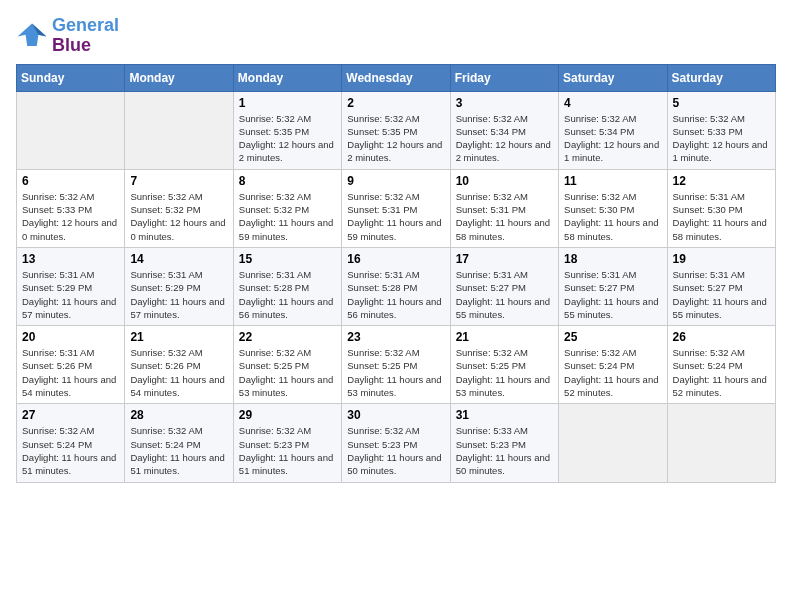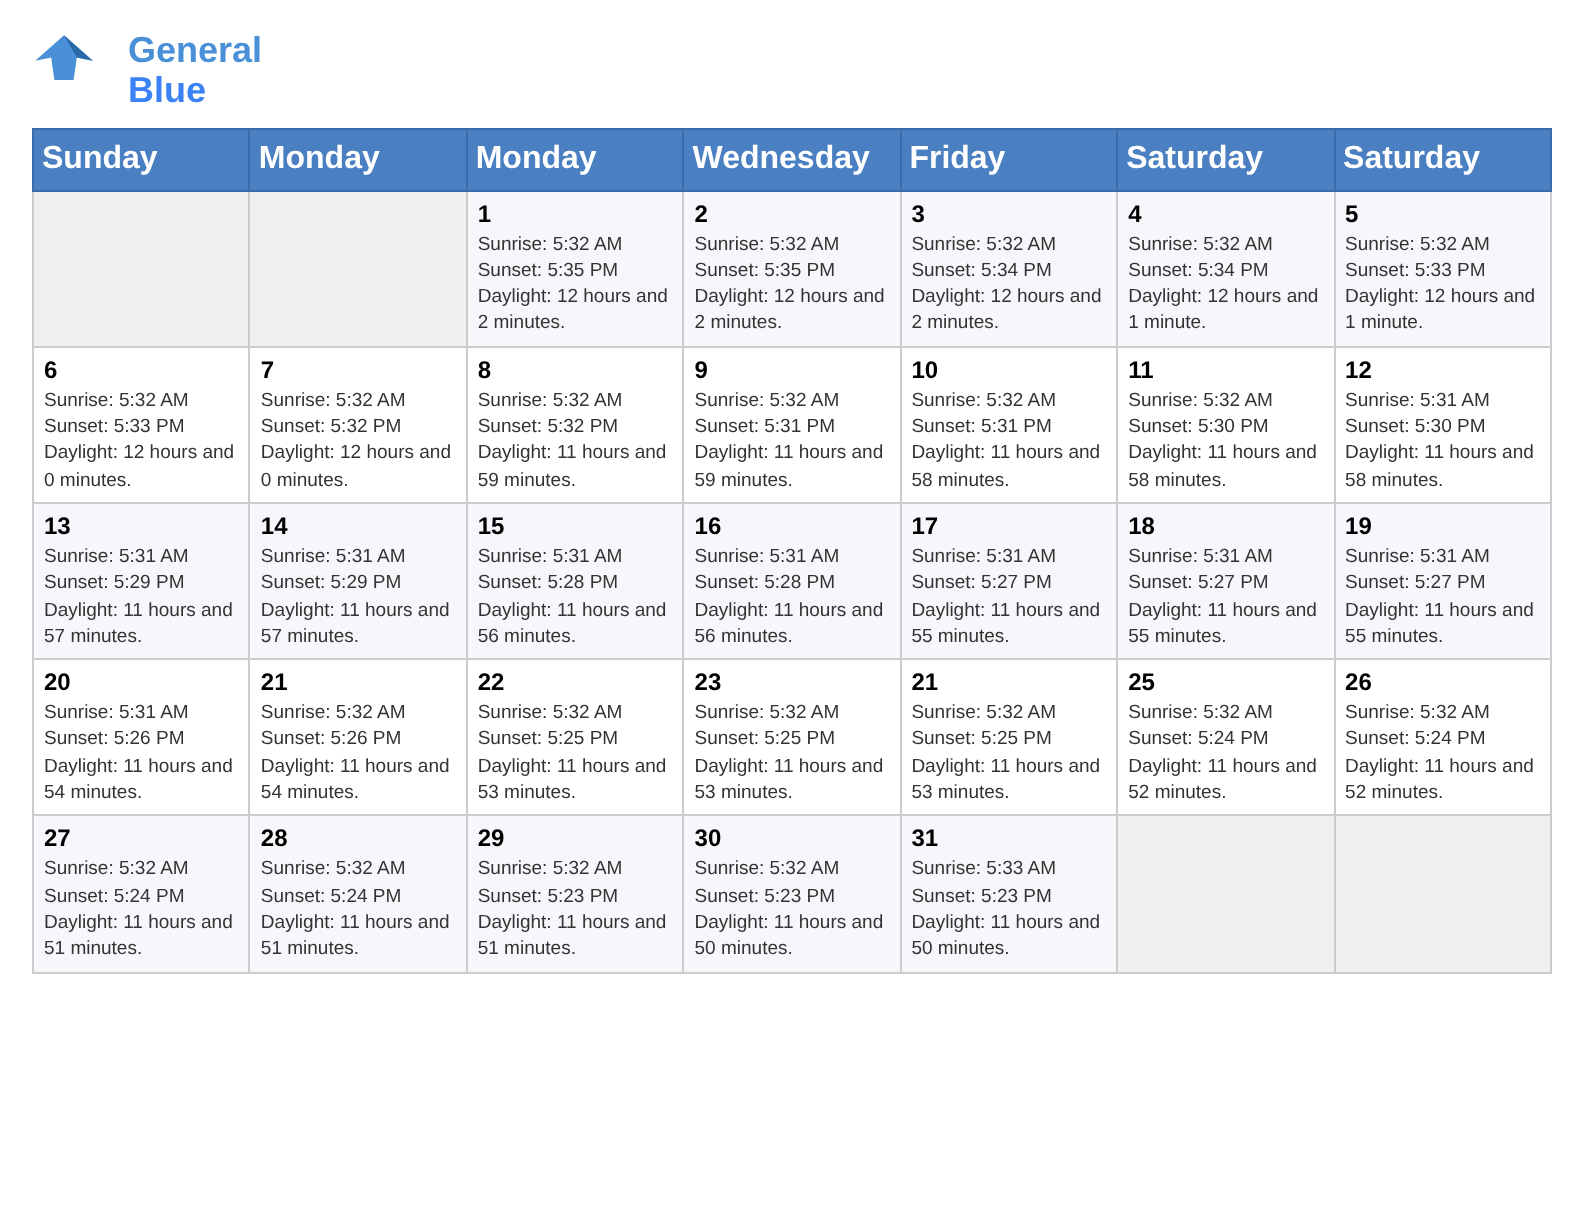--- a/index.html
+++ b/index.html
@@ -11,21 +11,22 @@
       padding: 16px;
     }
     .header {
       display: flex;
       align-items: flex-start;
       justify-content: space-between;
       margin-bottom: 8px;
     }
     .logo {
       display: flex;
-      gap: 16px;
+      align-items: center;
+      gap: 4px;
     }
     .logo-text {
       font-size: 18px;
       font-weight: bold;
       color: #333;
       line-height: 1.1;
     }
     .logo-text span {
       color: #4a90d9;
     }
@@ -48,21 +49,21 @@
     table {
       width: 100%;
       border-collapse: collapse;
       font-size: 10.5px;
     }
     thead tr th {
       background-color: #4a7fc1;
       color: #fff;
       padding: 6px 4px;
       text-align: left;
-      font-size: 16px;
+      font-size: 12px;
       border: 1px solid #3a6aaa;
     }
     tbody tr td {
       border: 1px solid #ccc;
       vertical-align: top;
       padding: 4px 5px;
       min-height: 70px;
       width: calc(100% / 7);
       background: #fff;
     }
@@ -90,21 +91,21 @@
 </head>
 <body>
 
 <div class="header">
   <div class="logo">
     <svg class="logo-bird" viewBox="0 0 40 35" xmlns="http://www.w3.org/2000/svg">
       <polygon points="20,2 38,18 28,16 26,30 14,30 12,16 2,18" fill="#4a90d9"></polygon>
       <polygon points="20,2 38,18 28,16" fill="#2a6aaa"></polygon>
     </svg>
     <div>
-      <div class="logo-text"><span style="color:#4a90d9">General</span><br><span style="color:#3b82f6">Blue</span></div>
+      <div class="logo-text"><span style="color:#4a90d9">General</span><br><span style="color:#701a75">Blue</span></div>
     </div>
   </div>
   <div class="title-block">
     <div class="month-title"></div>
     <div class="location"></div>
   </div>
 </div>
 
 <table>
   <thead>

